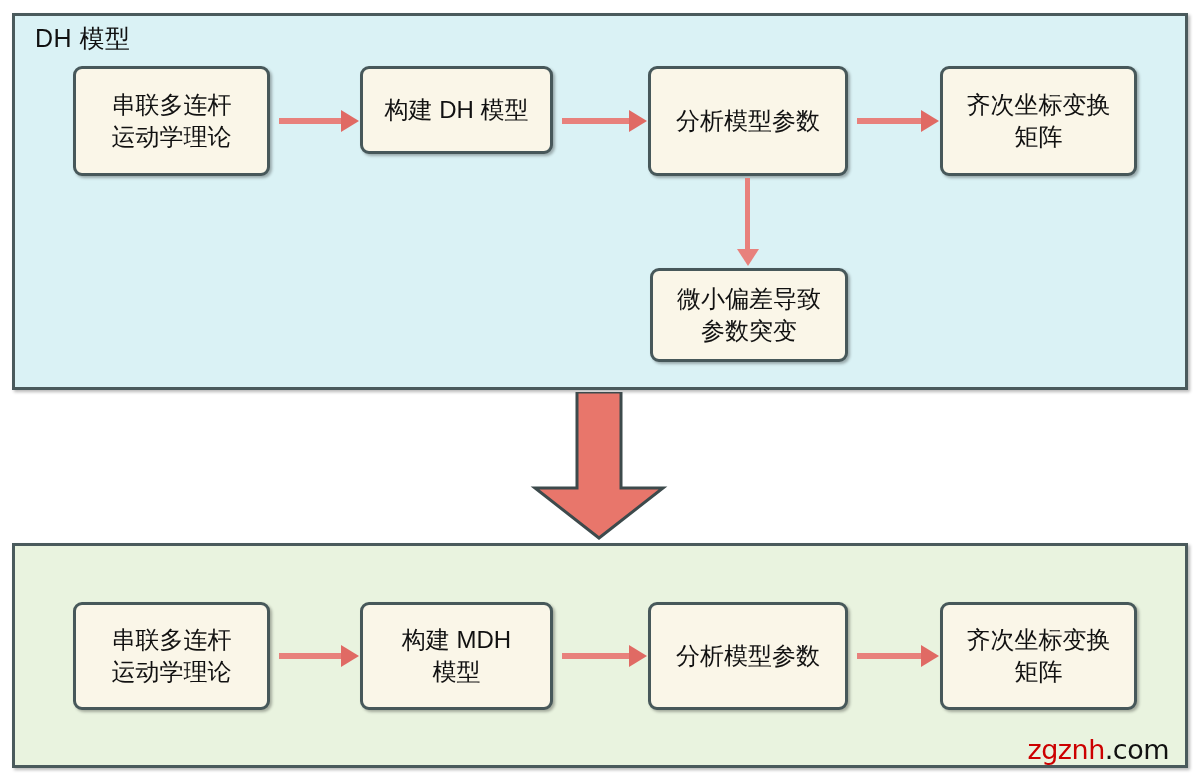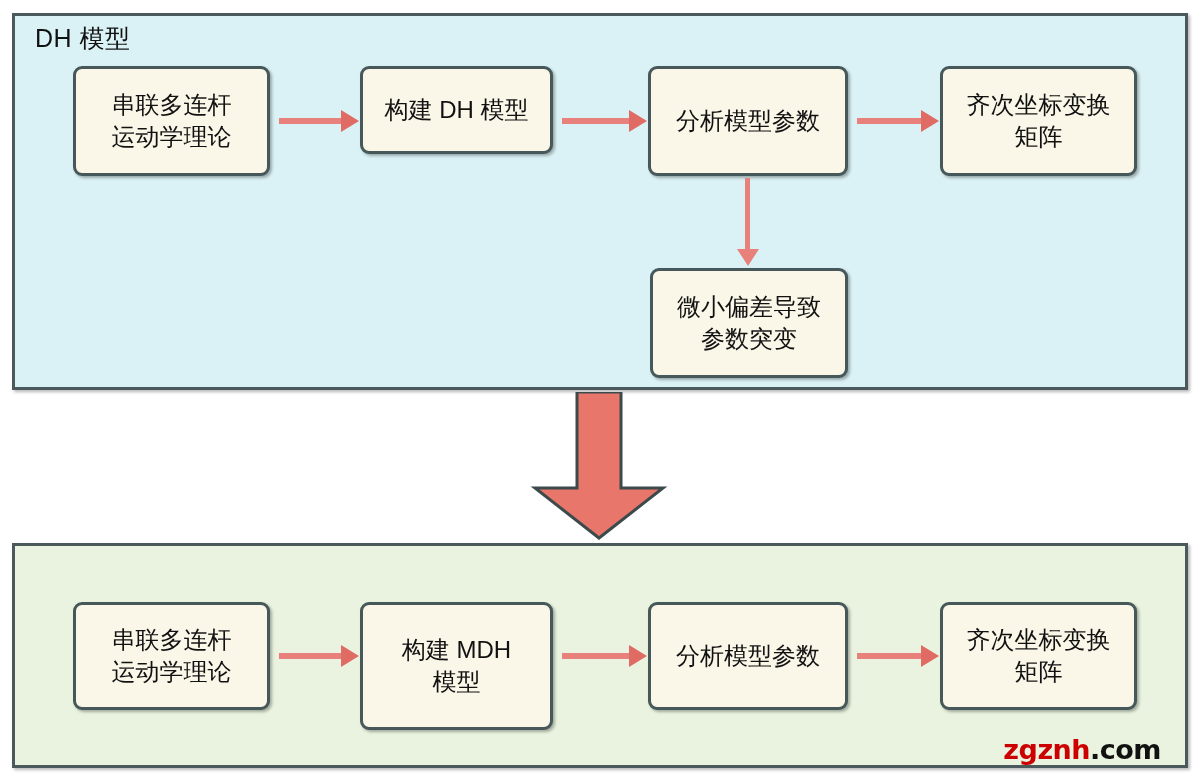--- a/index.html
+++ b/index.html
@@ -113,24 +113,24 @@
     left: 525px;
     top: 392px;
     width: 148px;
     height: 148px;
   }
   .big-arrow svg { display: block; }
 
   
   .watermark {
     position: absolute;
-    right: 24px;
+    right: 16px;
     bottom: 2px;
     font-size: 27px;
-    font-weight: bold;
+    font-weight: normal;
     font-family: "DejaVu Sans", "Liberation Sans", sans-serif;
     letter-spacing: -0.5px;
     line-height: 1;
     white-space: nowrap;
   }
   .wm-red { color: #cc0000; }
   .wm-black { color: #111111; }
 </style>
 </head>
 <body>
@@ -152,21 +152,21 @@
 
   <div class="node" style="left:648px; top:66px; width:200px; height:110px;">
     <span>分析模型参数</span>
   </div>
 
   <div class="node" style="left:940px; top:66px; width:197px; height:110px;">
     <span>齐次坐标变换
 矩阵</span>
   </div>
 
-  <div class="node" style="left:650px; top:268px; width:198px; height:110px;">
+  <div class="node" style="left:650px; top:268px; width:198px; height:94px;">
     <span>微小偏差导致
 参数突变</span>
   </div>
 
   <div class="arrow-h" style="left:279px; top:118px; width:63px;"></div>
   <div class="arrow-h" style="left:562px; top:118px; width:68px;"></div>
   <div class="arrow-h" style="left:857px; top:118px; width:65px;"></div>
   <div class="arrow-v" style="left:745px; top:178px; height:72px;"></div>
 
   <div class="big-arrow">
@@ -179,21 +179,21 @@
     <div class="watermark">
       <span class="wm-red">zgznh</span><span class="wm-black">.com</span>
     </div>
   </div>
 
   <div class="node" style="left:73px; top:602px; width:197px; height:108px;">
     <span>串联多连杆
 运动学理论</span>
   </div>
 
-  <div class="node" style="left:360px; top:602px; width:193px; height:128px;">
+  <div class="node" style="left:360px; top:602px; width:193px; height:108px;">
     <span>构建 MDH
 模型</span>
   </div>
 
   <div class="node" style="left:648px; top:602px; width:200px; height:108px;">
     <span>分析模型参数</span>
   </div>
 
   <div class="node" style="left:940px; top:602px; width:197px; height:108px;">
     <span>齐次坐标变换

